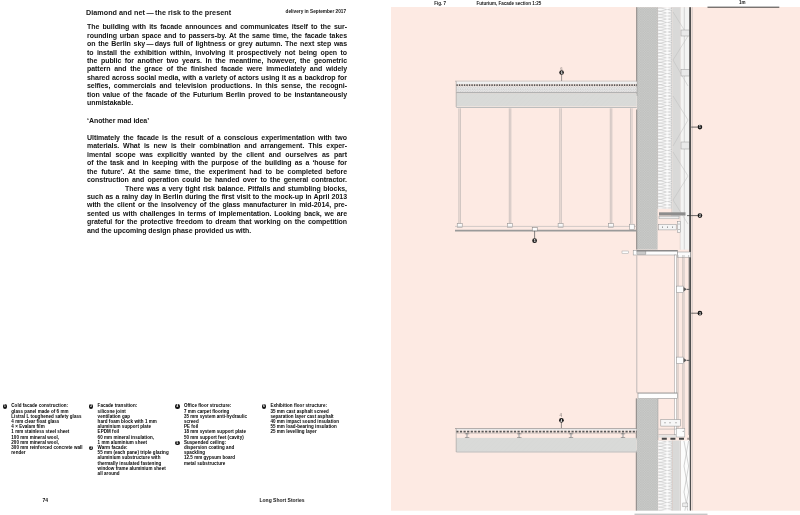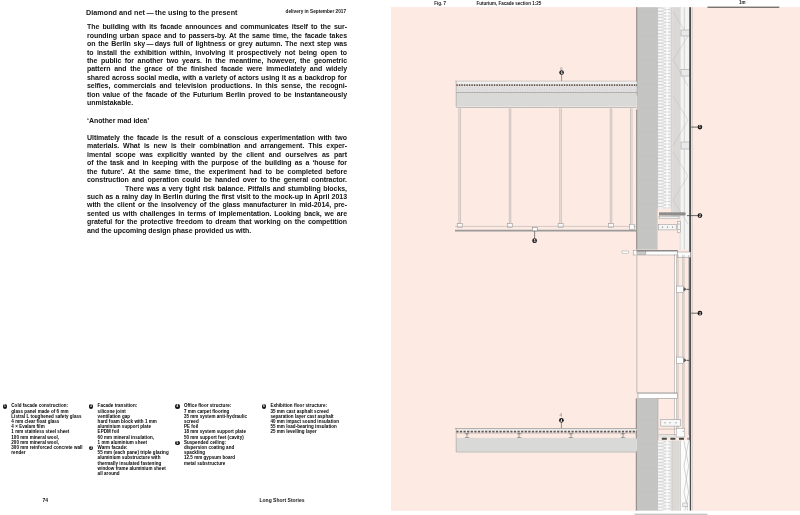--- a/index.html
+++ b/index.html
@@ -8,21 +8,21 @@
   .abs{position:absolute;transform:translateZ(0);}
   .j{text-align:justify;text-align-last:justify;}
   .bl{font-weight:bold;font-size:7px;line-height:8.45px;letter-spacing:-0.05px;}
   .leg{font-weight:bold;font-size:4.5px;line-height:5.2px;letter-spacing:0.05px;white-space:nowrap;color:#000;}
   .mk{position:absolute;transform:translateZ(0);width:4.4px;height:4.4px;border-radius:50%;background:#151515;
       color:#fff;font-size:3.1px;line-height:4.6px;text-align:center;font-weight:bold;}
 </style>
 </head>
 <body>
 
-<div class="abs" style="left:86px;top:7.7px;font-size:7.2px;font-weight:bold;letter-spacing:0.04px;">Diamond and net — the using to the present</div>
+<div class="abs" style="left:86px;top:7.7px;font-size:7.2px;font-weight:bold;letter-spacing:0.04px;">Diamond and net — the risk to the present</div>
 
 <div class="abs" style="left:230px;top:9.2px;width:116px;text-align:right;font-size:4.7px;font-weight:bold;">delivery in September 2017</div>
 
 <div class="abs bl" style="left:87px;top:23.2px;width:260px;">
 <div class="j">The building with its facade announces and communicates itself to the sur-</div>
 <div class="j">rounding urban space and to passers-by. At the same time, the facade takes</div>
 <div class="j">on the Berlin sky — days full of lightness or grey autumn. The next step was</div>
 <div class="j">to install the exhibition within, involving it prospectively not being open to</div>
 <div class="j">the public for another two years. In the meantime, however, the geometric</div>
 <div class="j">pattern and the grace of the finished facade were immediately and widely</div>

